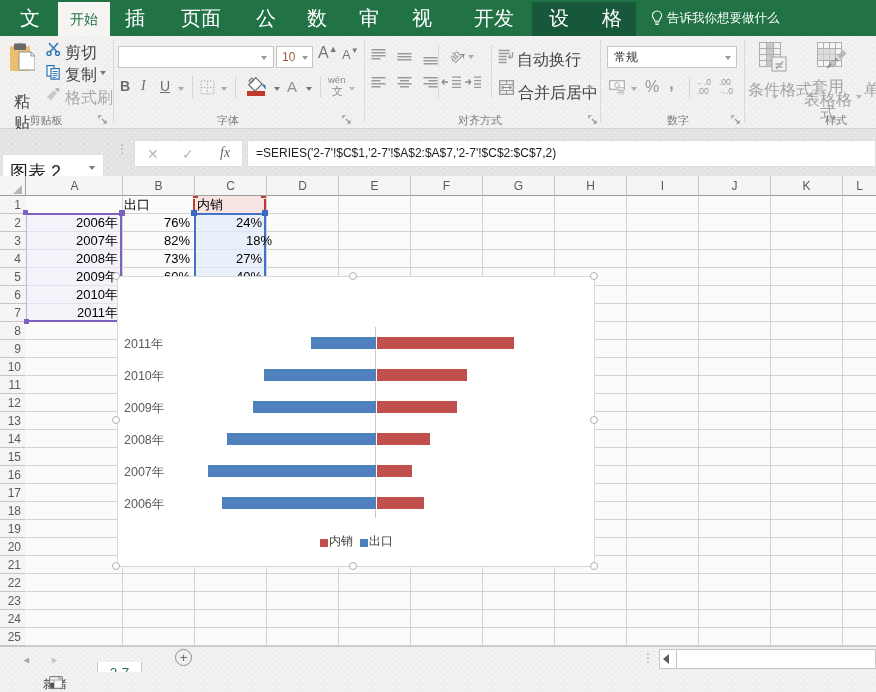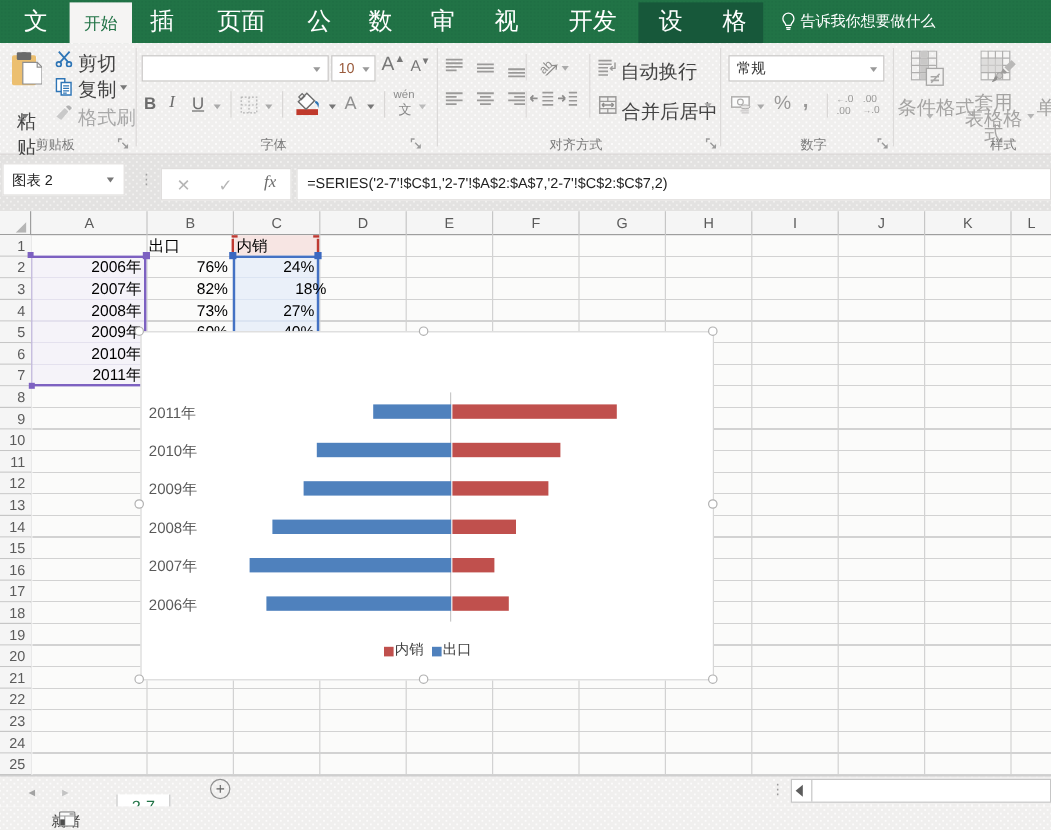--- a/index.html
+++ b/index.html
@@ -17,21 +17,21 @@
 
 #ribbon { left:0; top:36px; width:876px; height:93px; background-color:#f0efee; background-image:radial-gradient(circle, #fcfbfb 0.55px, rgba(255,255,255,0) 0.9px), radial-gradient(circle, #fcfbfb 0.55px, rgba(255,255,255,0) 0.9px); background-size:6px 6px; background-position:0 0, 3px 3px; border-bottom:1px solid #d5d3d2; }
 .gsep { position:absolute; top:4px; width:1px; height:82px; background:#dcdad9; }
 .glabel { position:absolute; top:77px; font-size:11px; color:#7a7a7a; text-align:center; }
 .dlaunch { position:absolute; top:79px; width:10px; height:10px; }
 .btn-txt { font-size:16px; color:#444; }
 .darr { display:inline-block; width:0; height:0; border-left:3.5px solid transparent; border-right:3.5px solid transparent; border-top:4px solid #777; vertical-align:middle; }
 
 
 #fbar { left:0; top:129px; width:876px; height:47px; background-color:#e3e2e1; background-image:radial-gradient(circle, #f2f1f0 0.55px, rgba(255,255,255,0) 0.9px), radial-gradient(circle, #f2f1f0 0.55px, rgba(255,255,255,0) 0.9px); background-size:6px 6px; background-position:0 0, 3px 3px; }
-#namebox { position:absolute; left:2px; top:7px; width:102px; height:27px; background:#fff; border:1px solid #e0dedd; font-size:12px; color:#222; }
+#namebox { position:absolute; left:2px; top:25px; width:102px; height:27px; background:#fff; border:1px solid #e0dedd; font-size:18px; color:#222; }
 #fxbtns { position:absolute; left:134px; top:11px; width:109px; height:27px; background:#fff; border:1px solid #e0dedd; }
 #fbox { position:absolute; left:247px; top:11px; width:629px; height:27px; background:#fff; border:1px solid #e0dedd; font-size:12px; color:#222; line-height:25px; }
 
 
 #grid { left:0; top:176px; width:876px; height:470px; background:#fbfbfa; }
 #colhead { position:absolute; left:0; top:0; width:876px; height:20px; background:#f5f5f5; border-bottom:1px solid #9e9e9e; }
 .ch { position:absolute; top:0; height:20px; border-right:1px solid #c6c6c6; font-size:12px; color:#5b5b5b; text-align:center; line-height:20px; }
 .rh { position:absolute; left:0; width:26px; height:18px; border-bottom:1px solid #c6c6c6; font-size:12px; color:#5b5b5b; text-align:right; padding-right:5px; line-height:18px; background:#f5f5f5; }
 #rowheads { position:absolute; left:0; top:20px; width:26px; height:450px; background:#f5f5f5; border-right:1px solid #9e9e9e; }
 .vline { position:absolute; top:20px; width:1px; height:450px; background:#d2d2d2; }

